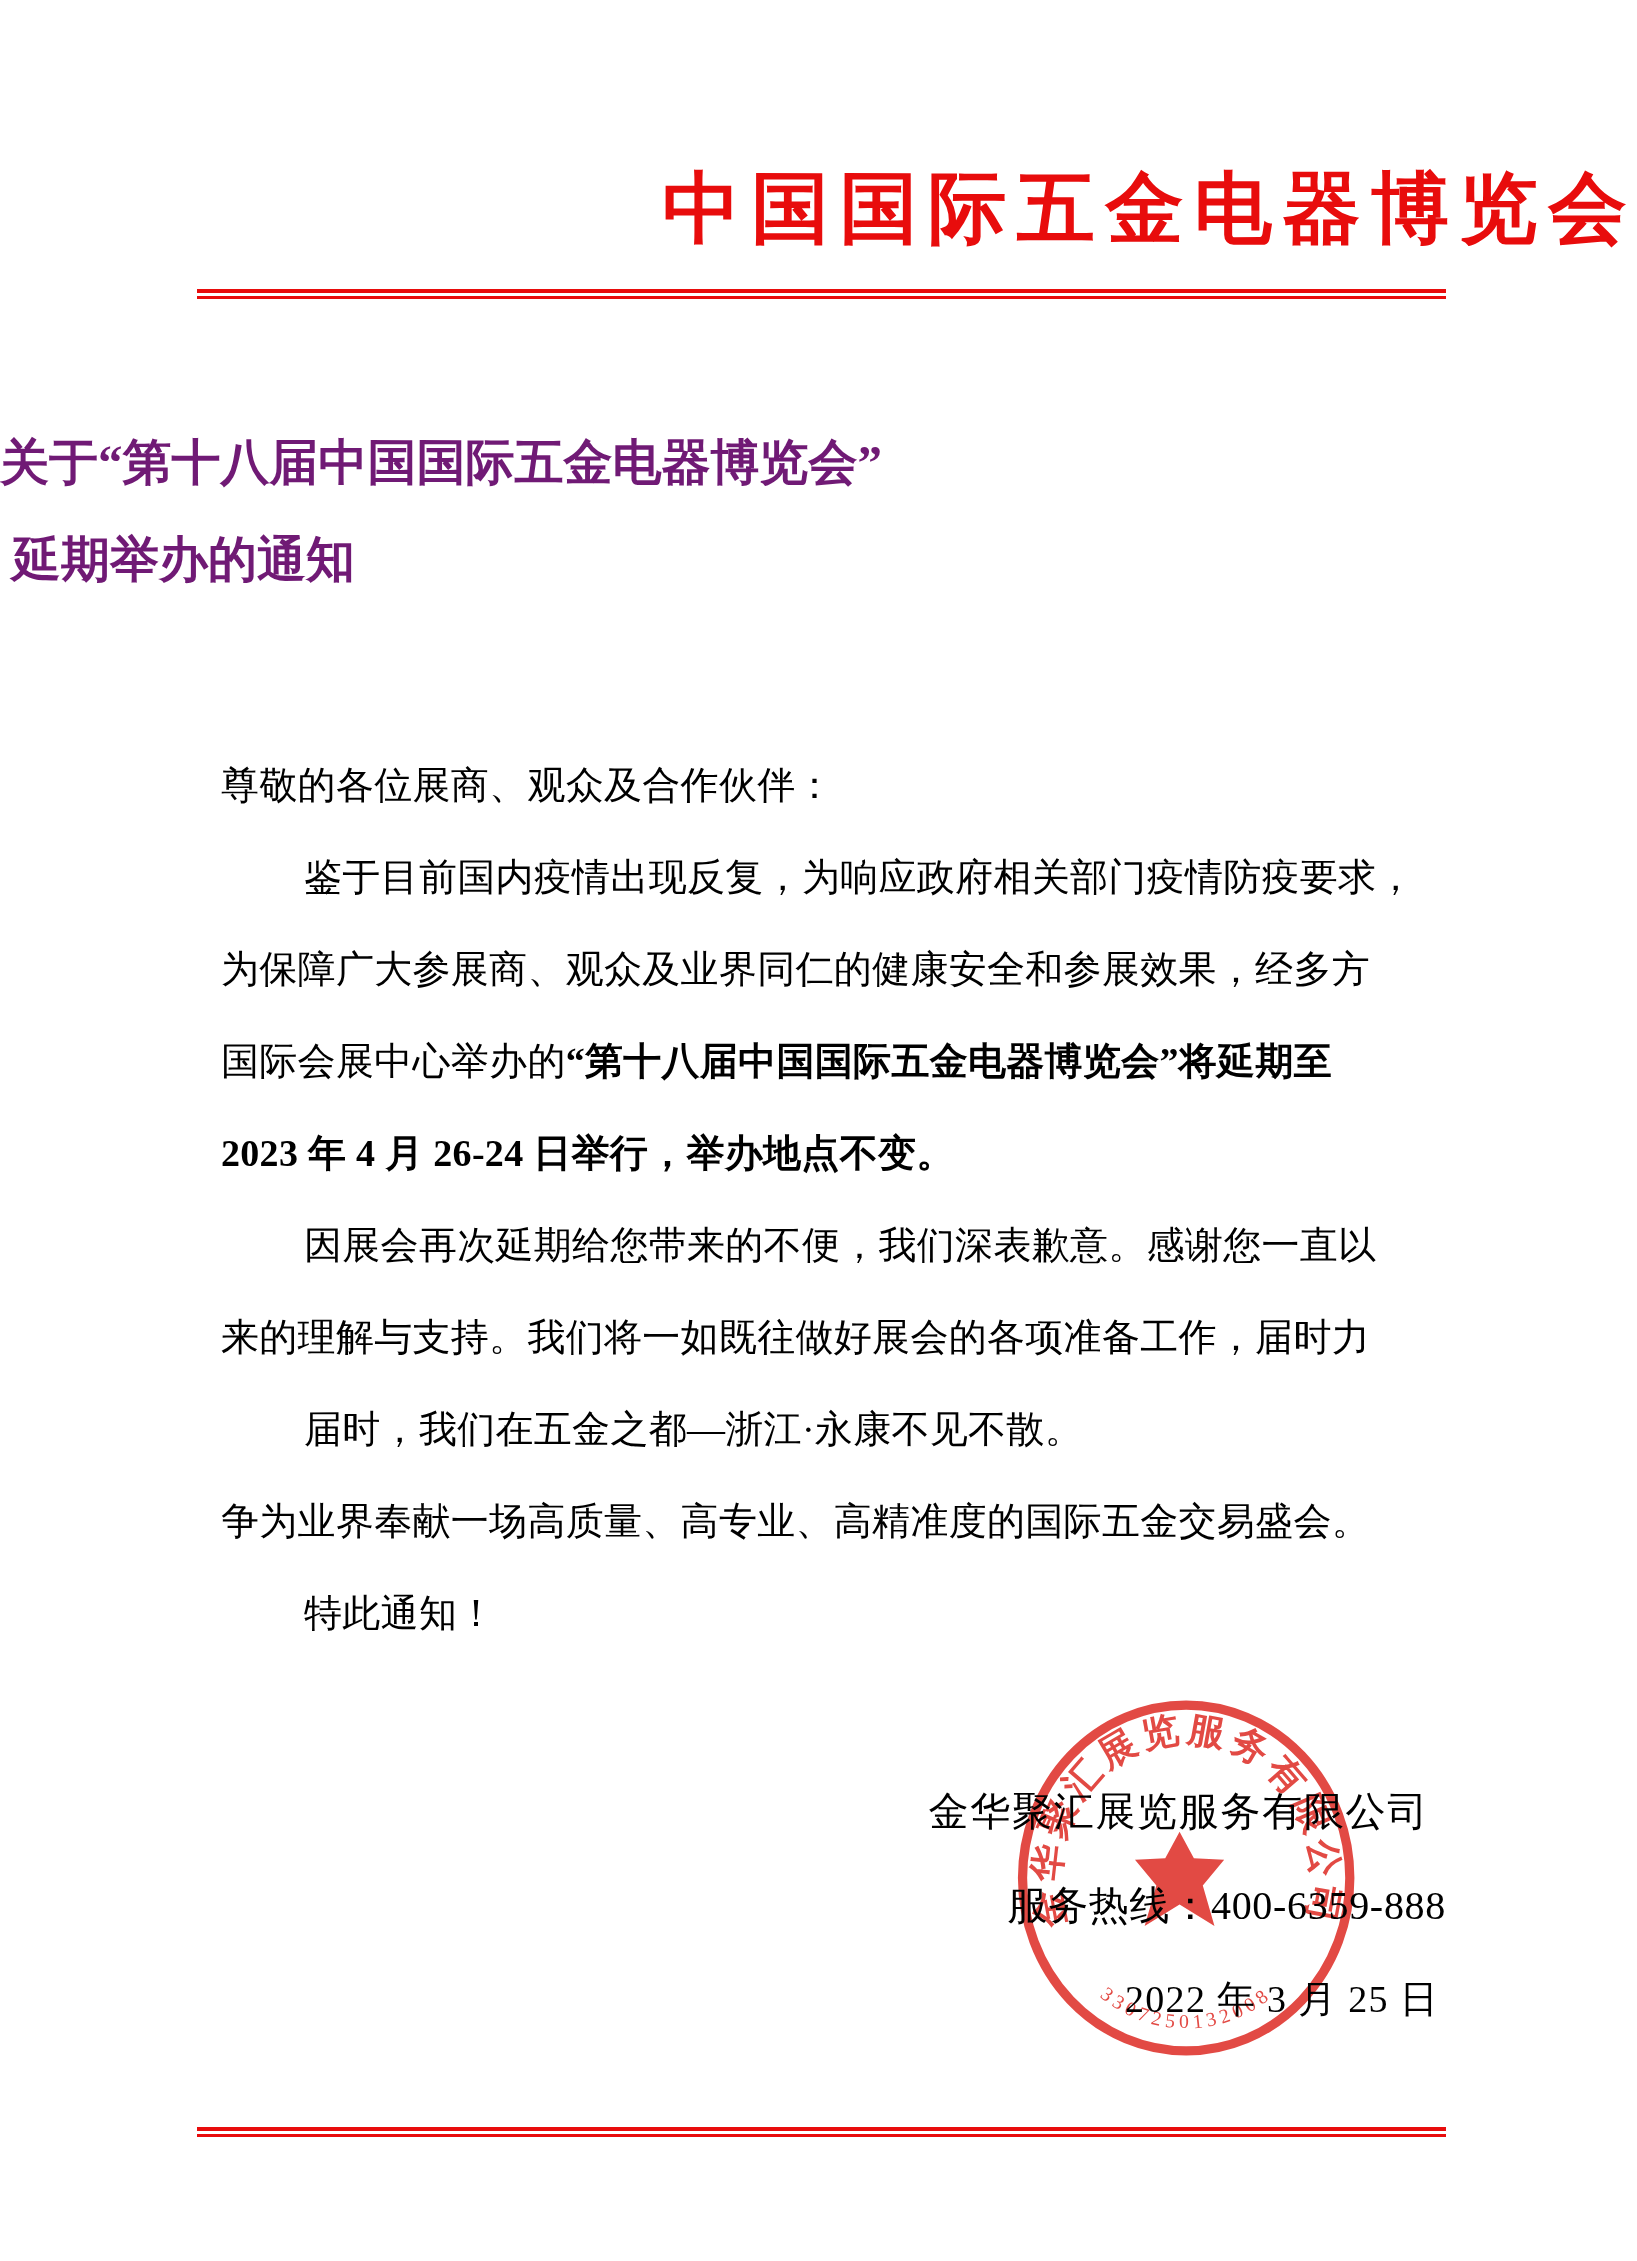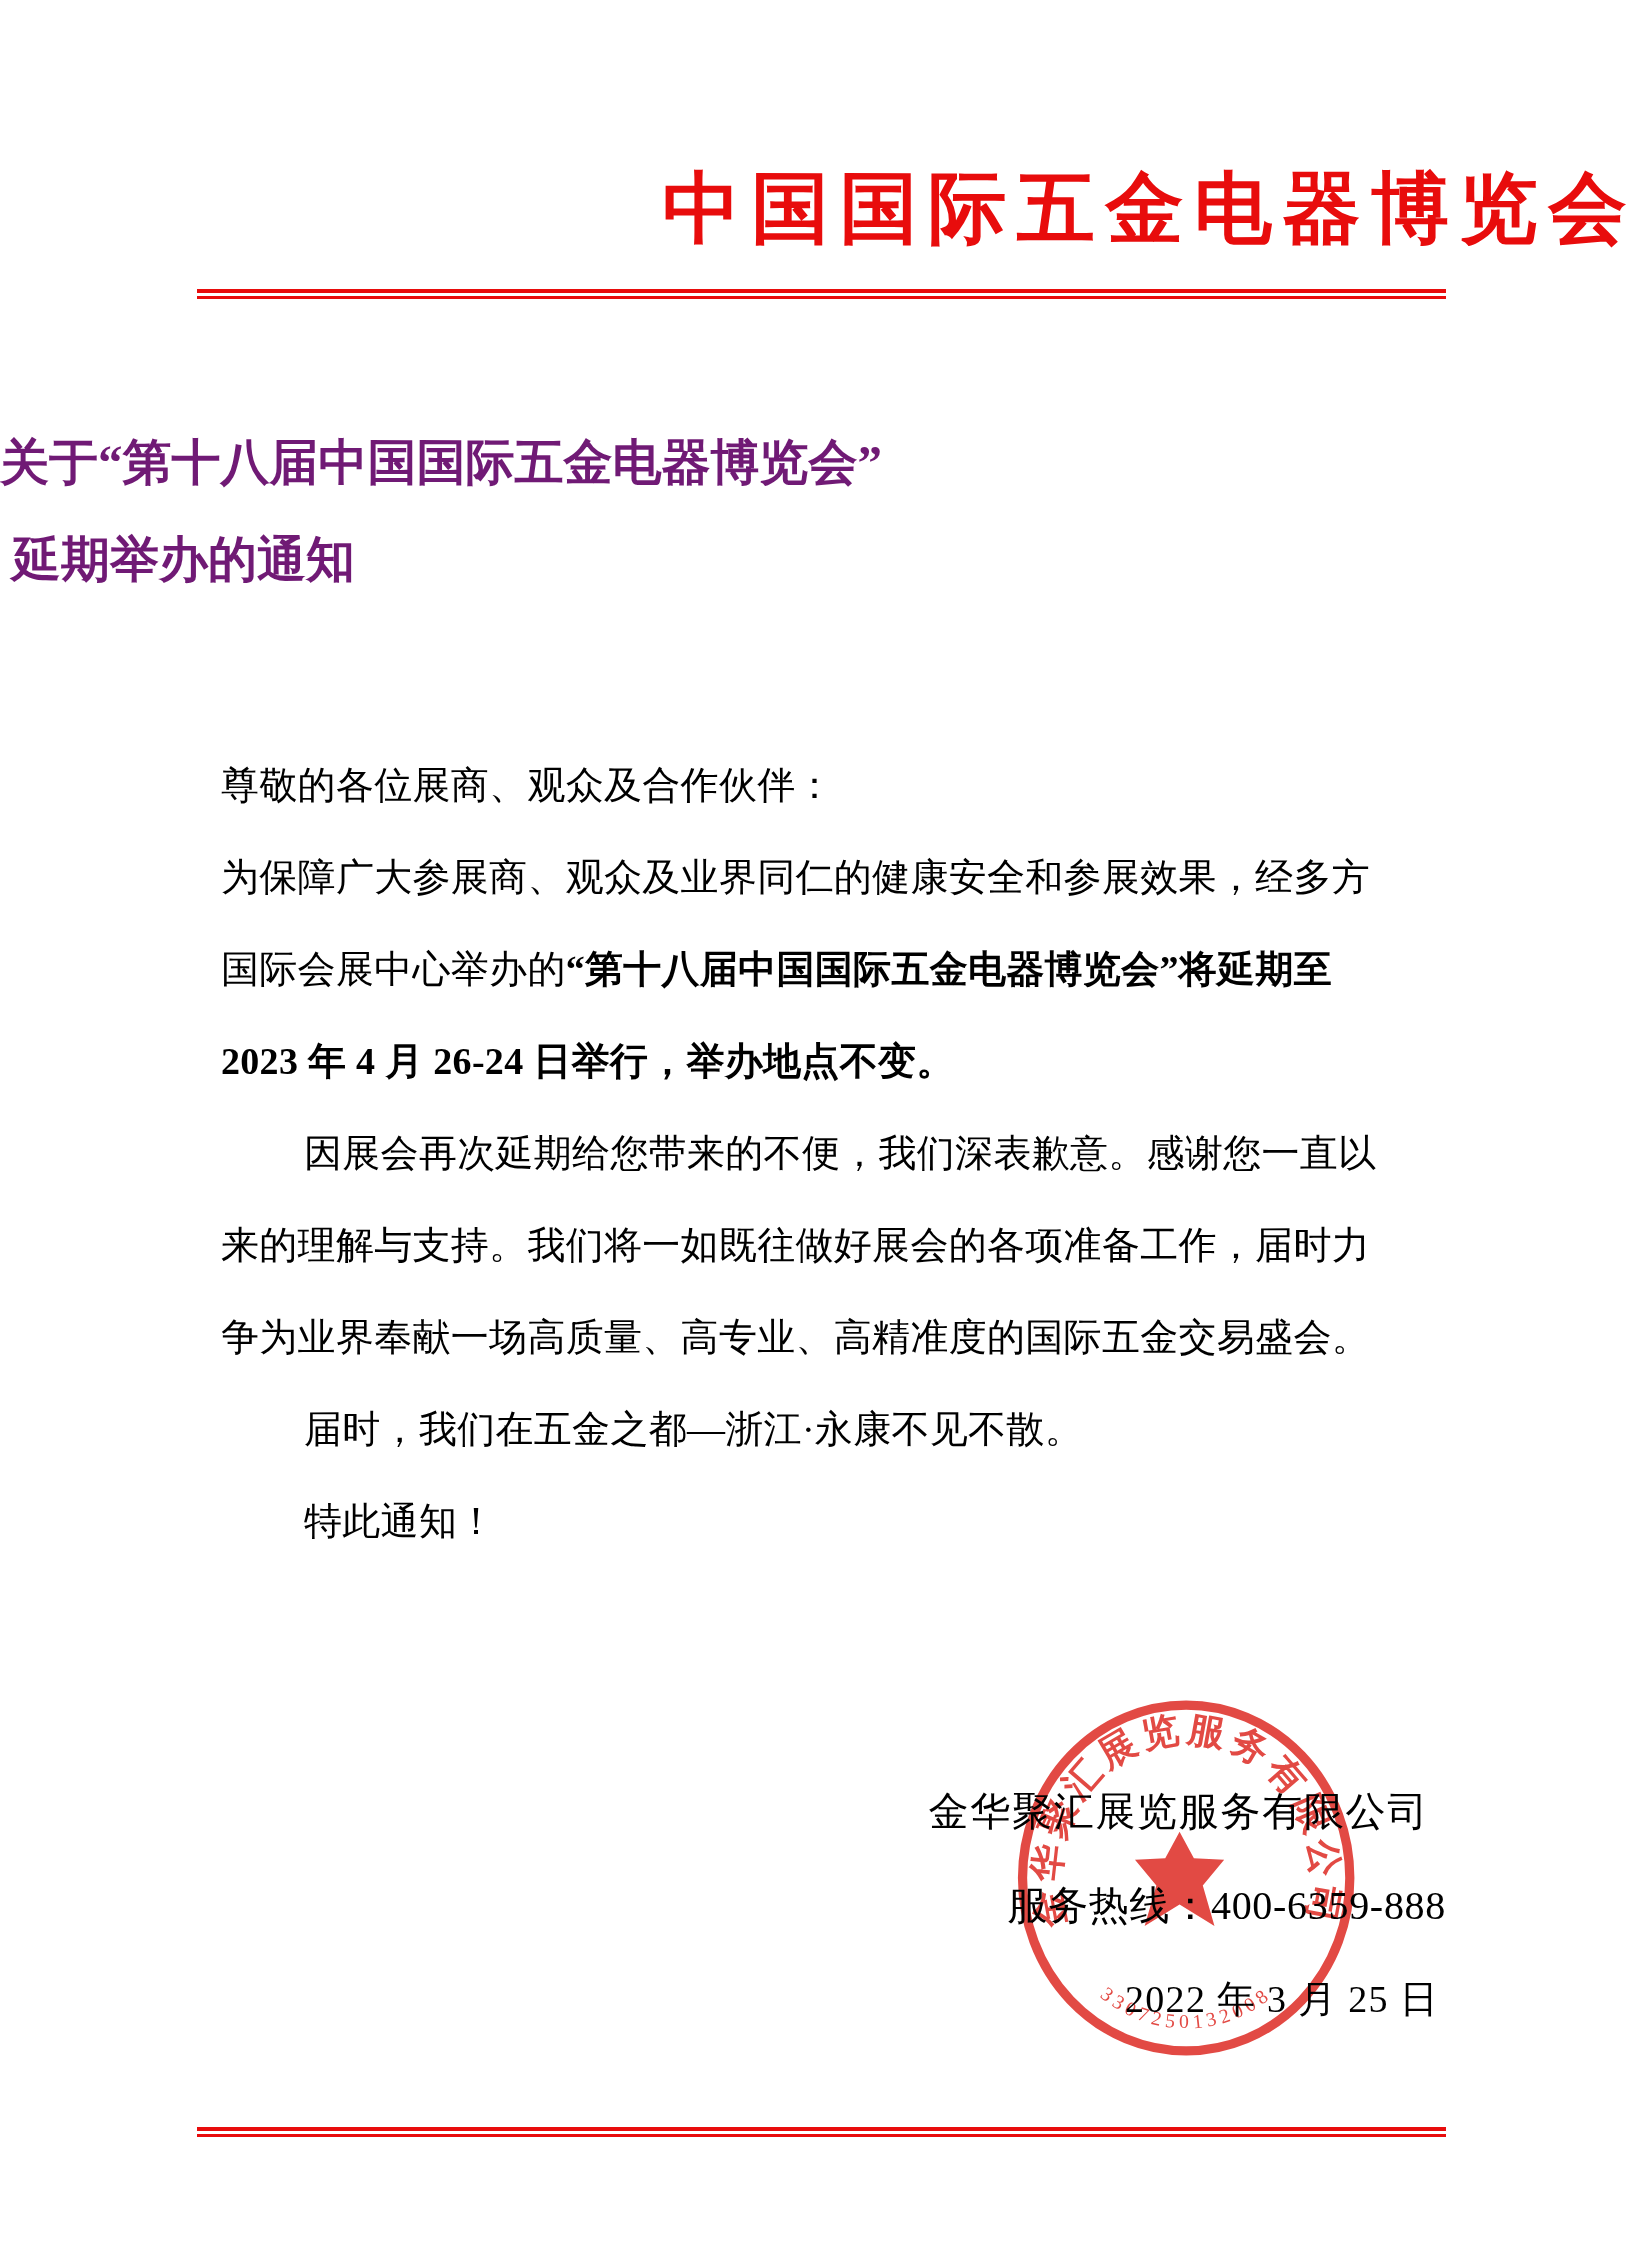--- a/index.html
+++ b/index.html
@@ -88,27 +88,28 @@
 
   <div class="header-title">中国国际五金电器博览会</div>
 
   <div class="rule top-rule"></div>
 
   <div class="notice-title l1">关于“第十八届中国国际五金电器博览会”</div>
   <div class="notice-title l2">延期举办的通知</div>
 
   <div class="body-block">
     <div class="body-line">尊敬的各位展商、观众及合作伙伴：</div>
+    <div class="body-line indent">鉴于目前国内疫情出现反复，为响应政府相关部门疫情防疫要求，</div>
     <div class="body-line">为保障广大参展商、观众及业界同仁的健康安全和参展效果，经多方</div>
     <div class="body-line"><span>国际会展中心举办的</span><span class="bold">“第十八届中国国际五金电器博览会”将延期至</span></div>
     <div class="body-line bold">2023 年 4 月 26-24 日举行，举办地点不变。</div>
     <div class="body-line indent">因展会再次延期给您带来的不便，我们深表歉意。感谢您一直以</div>
     <div class="body-line">来的理解与支持。我们将一如既往做好展会的各项准备工作，届时力</div>
+    <div class="body-line indent">届时，我们在五金之都—浙江·永康不见不散。</div>
     <div class="body-line">争为业界奉献一场高质量、高专业、高精准度的国际五金交易盛会。</div>
-    <div class="body-line indent">届时，我们在五金之都—浙江·永康不见不散。</div>
     <div class="body-line indent">特此通知！</div>
   </div>
 
   <div class="sig-line sig-company">金华聚汇展览服务有限公司</div>
   <div class="sig-line sig-hotline">服务热线：400-6359-888</div>
   <div class="sig-line sig-date">2022 年 3 月 25 日</div>
 
   <svg class="stamp" viewBox="0 0 535 560" xmlns="http://www.w3.org/2000/svg">
     <g>
       <ellipse cx="267" cy="280" rx="248" ry="262" fill="none" stroke="#e03a34" stroke-width="14"></ellipse>

